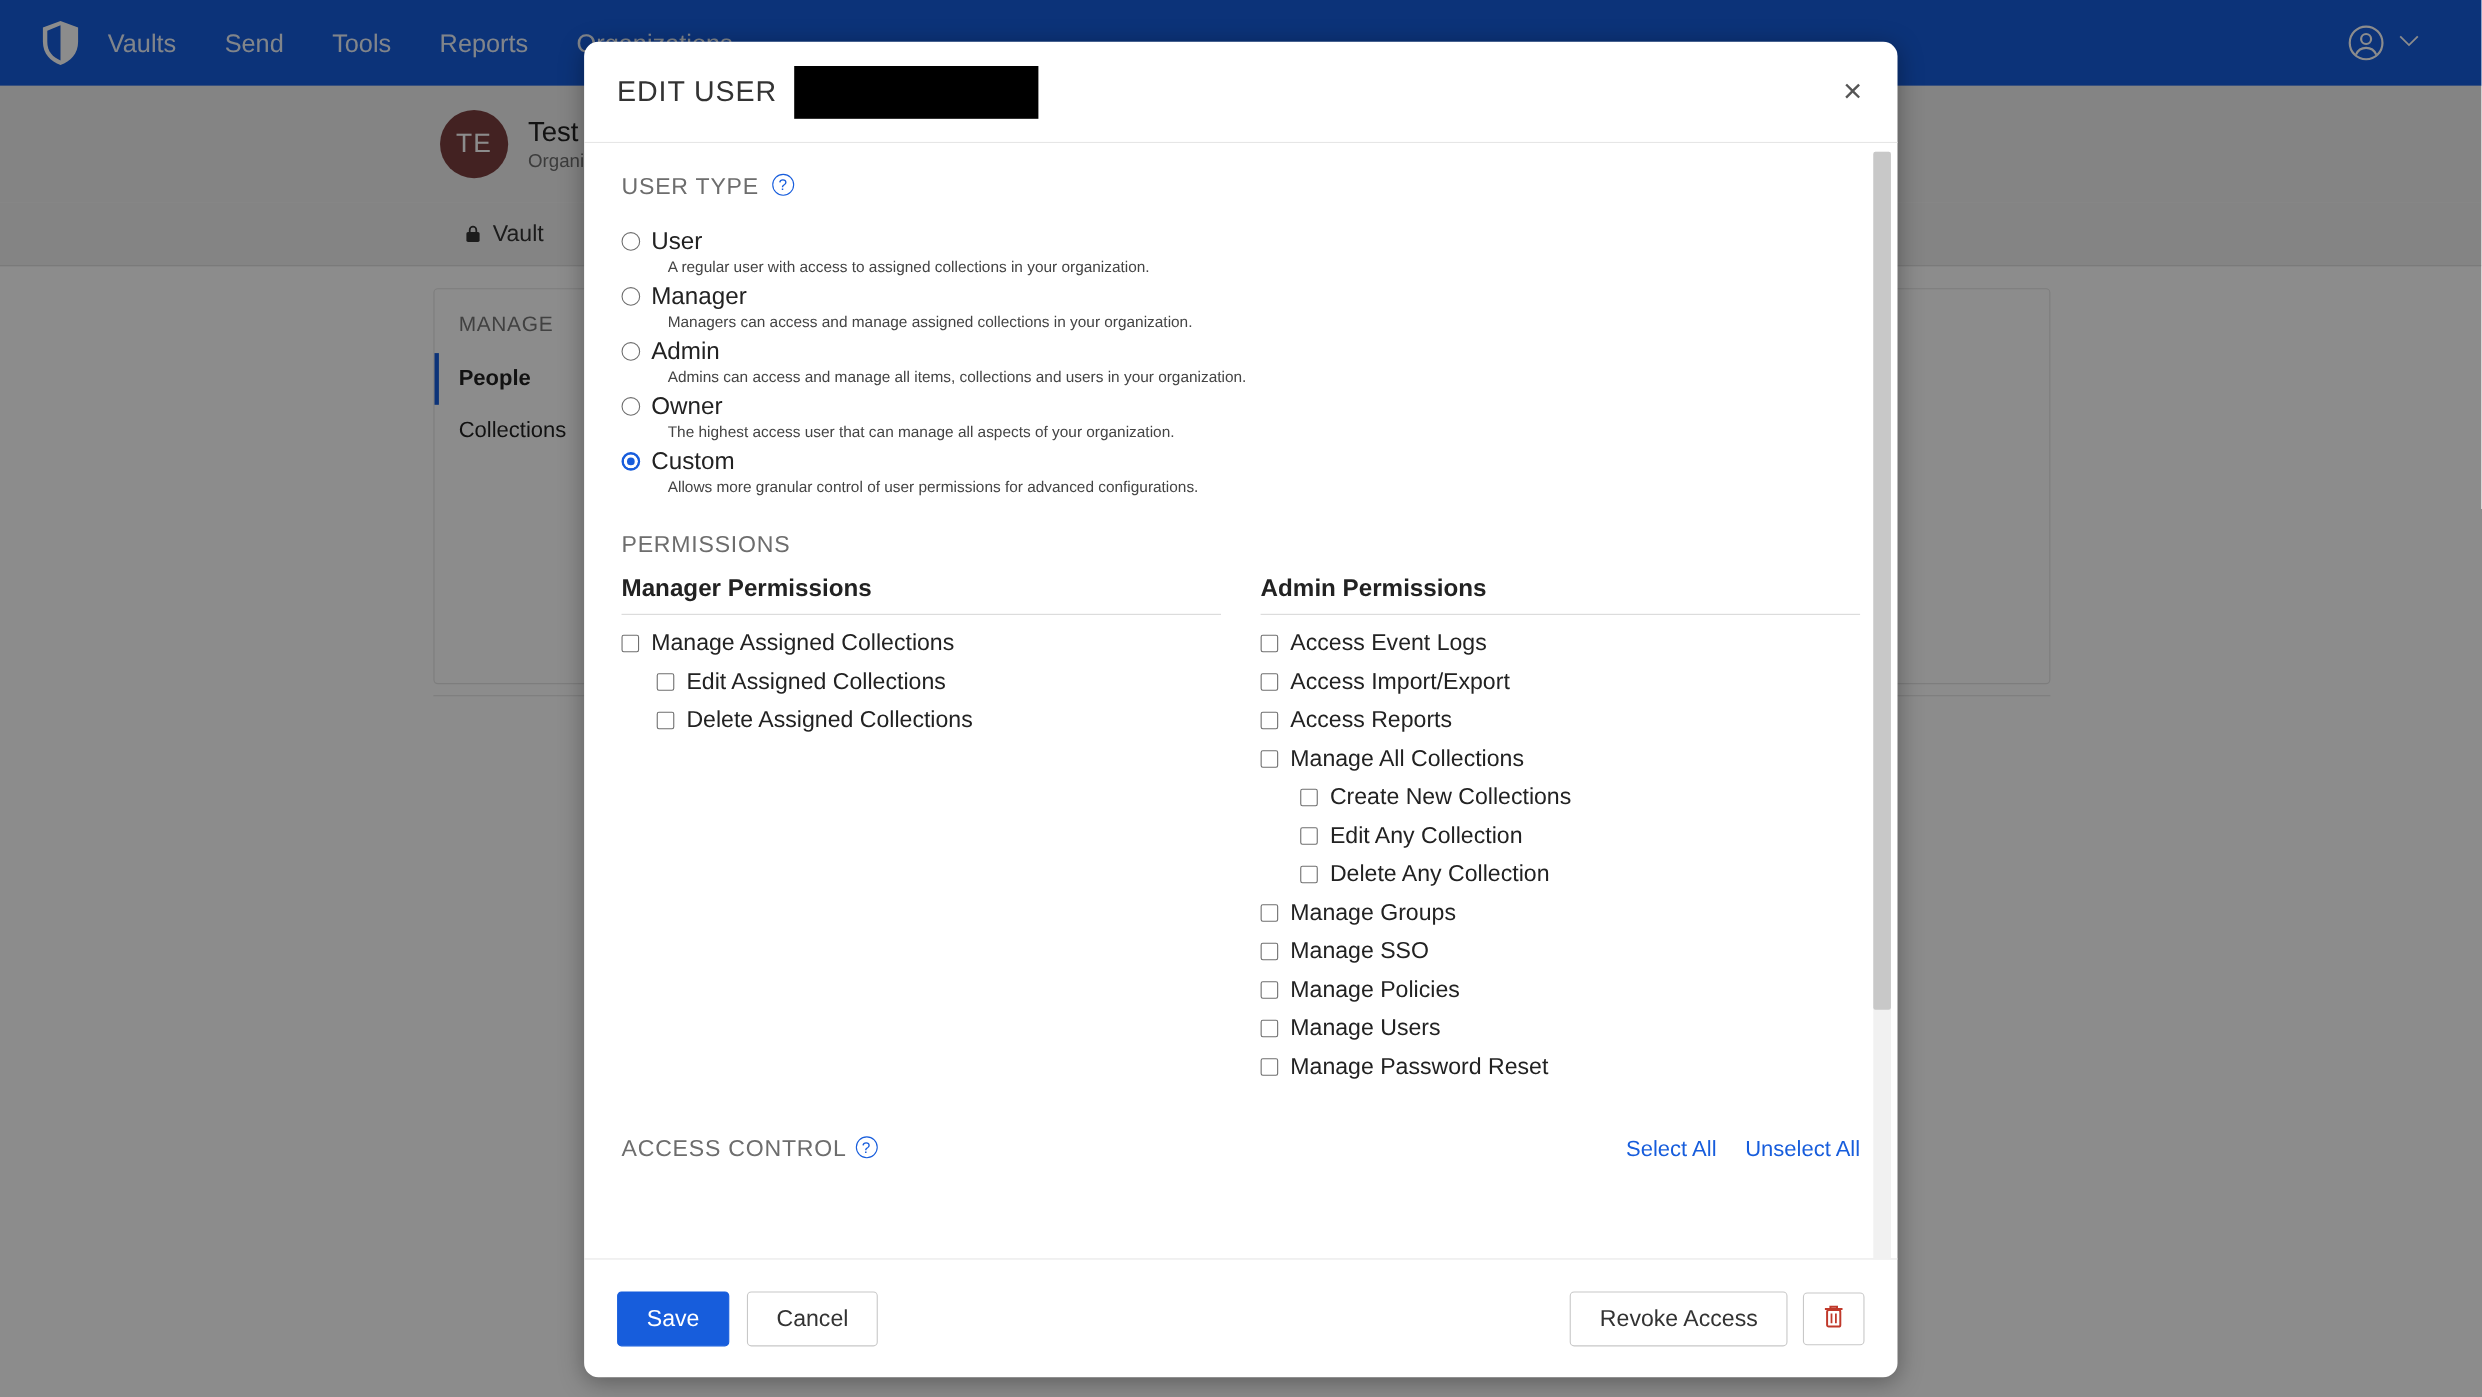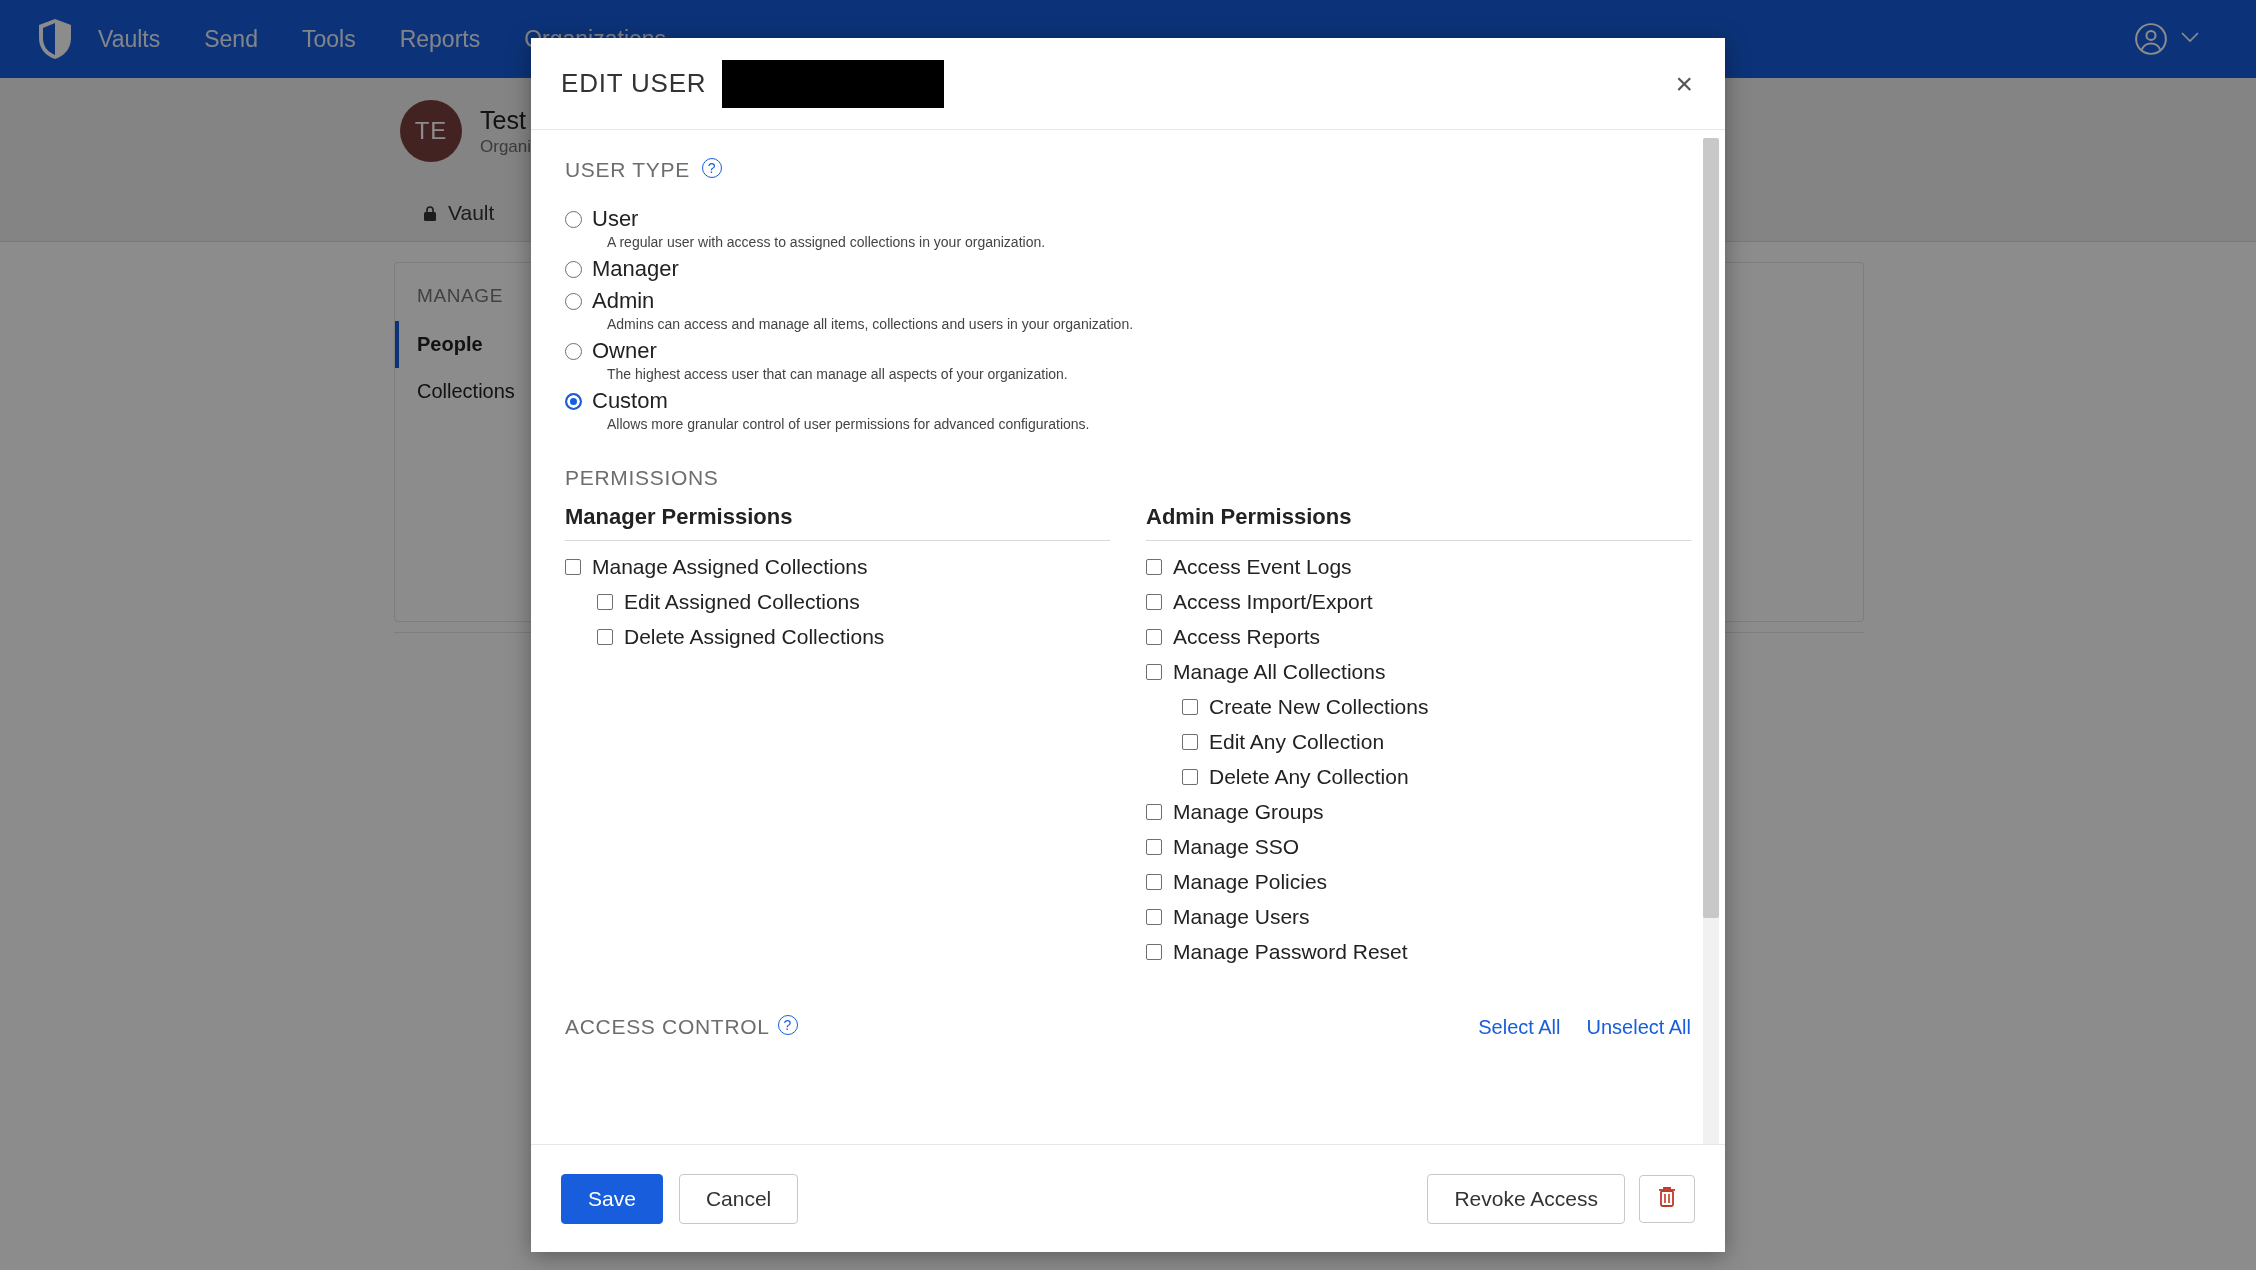--- a/index.html
+++ b/index.html
@@ -113,21 +113,21 @@
   .overlay {
     position: absolute; inset: 0;
     background: rgba(0,0,0,0.45);
   }
   .modal {
     position: absolute;
     top: 38px; left: 531px;
     width: 1194px; height: 1214px;
     background: #ffffff;
     box-shadow: 0 4px 22px rgba(0,0,0,.35);
-    display: flex; flex-direction: column;
+    display: flex; flex-direction: column; border-radius: 13px;
   }
   .modal-header {
     height: 92px;
     border-bottom: 1px solid #e6e6e6;
     display: flex; align-items: center;
     padding: 0 30px;
     position: relative;
   }
   .modal-title {
     font-size: 26px; color: #333; letter-spacing: .8px;
@@ -364,20 +364,21 @@
           <span class="radio-label">User</span>
         </div>
         <div class="radio-desc">A regular user with access to assigned collections in your organization.</div>
       </div>
 
       <div class="radio-row">
         <div class="radio-line">
           <span class="radio"></span>
           <span class="radio-label">Manager</span>
         </div>
+        <div class="radio-desc">Managers can access and manage assigned collections in your organization.</div>
       </div>
 
       <div class="radio-row">
         <div class="radio-line">
           <span class="radio"></span>
           <span class="radio-label">Admin</span>
         </div>
         <div class="radio-desc">Admins can access and manage all items, collections and users in your organization.</div>
       </div>
 

